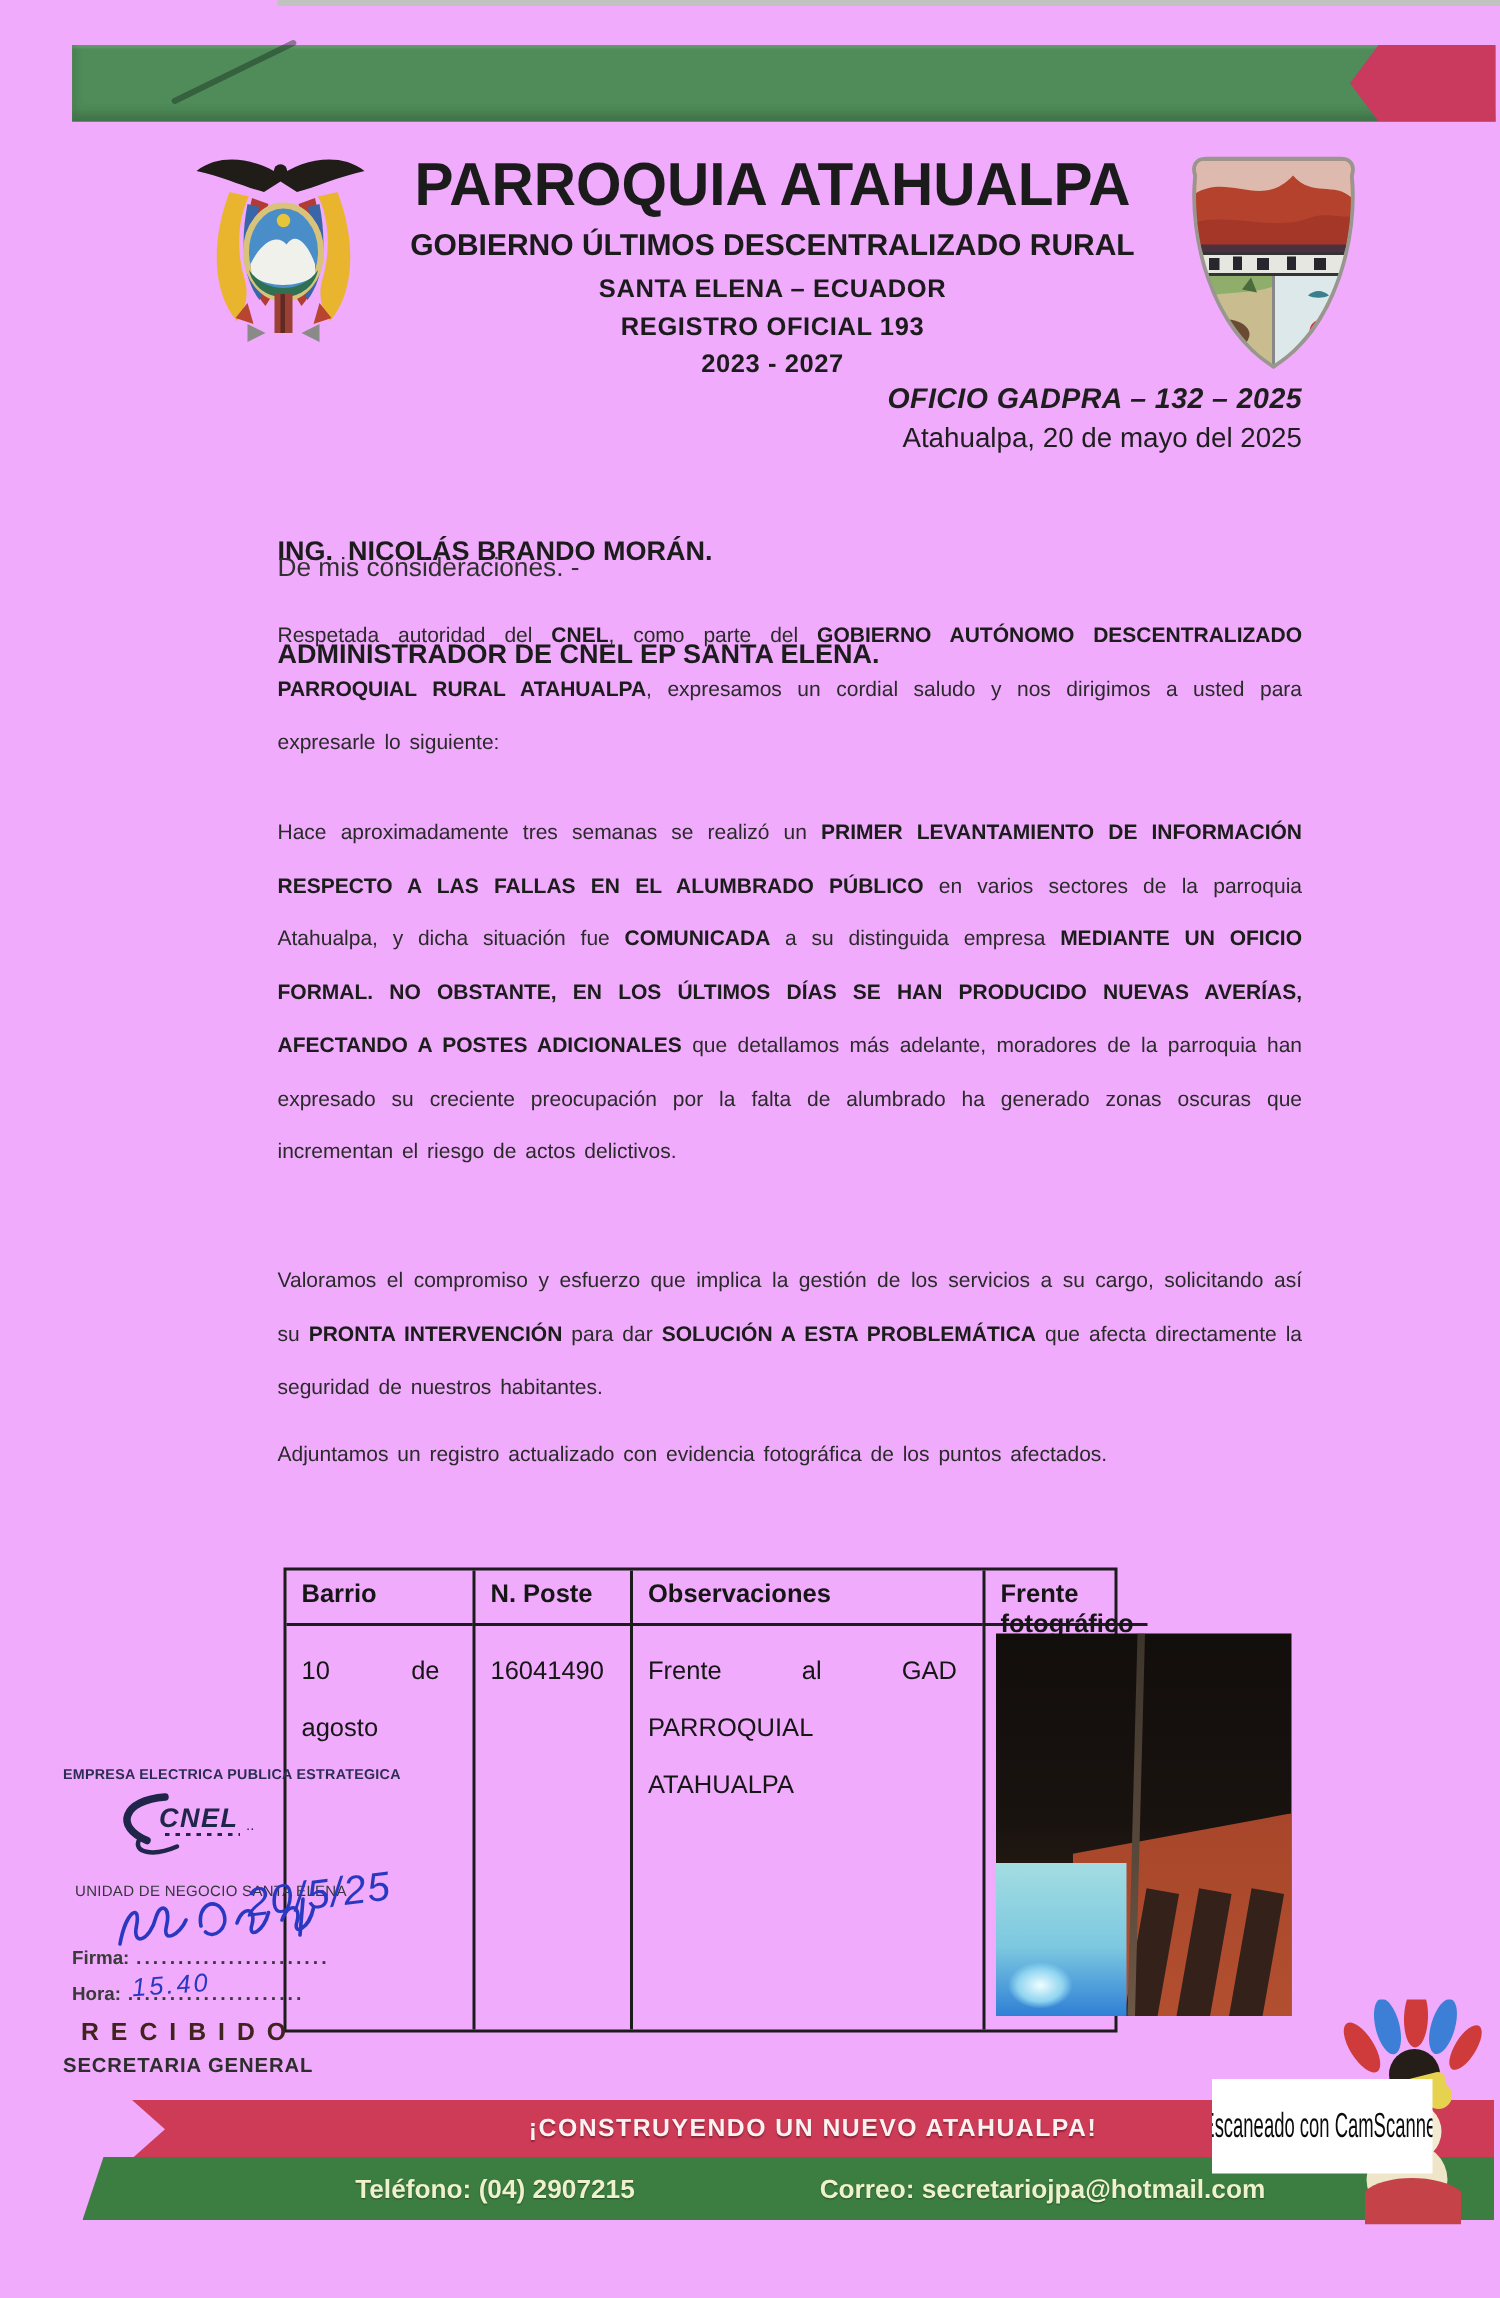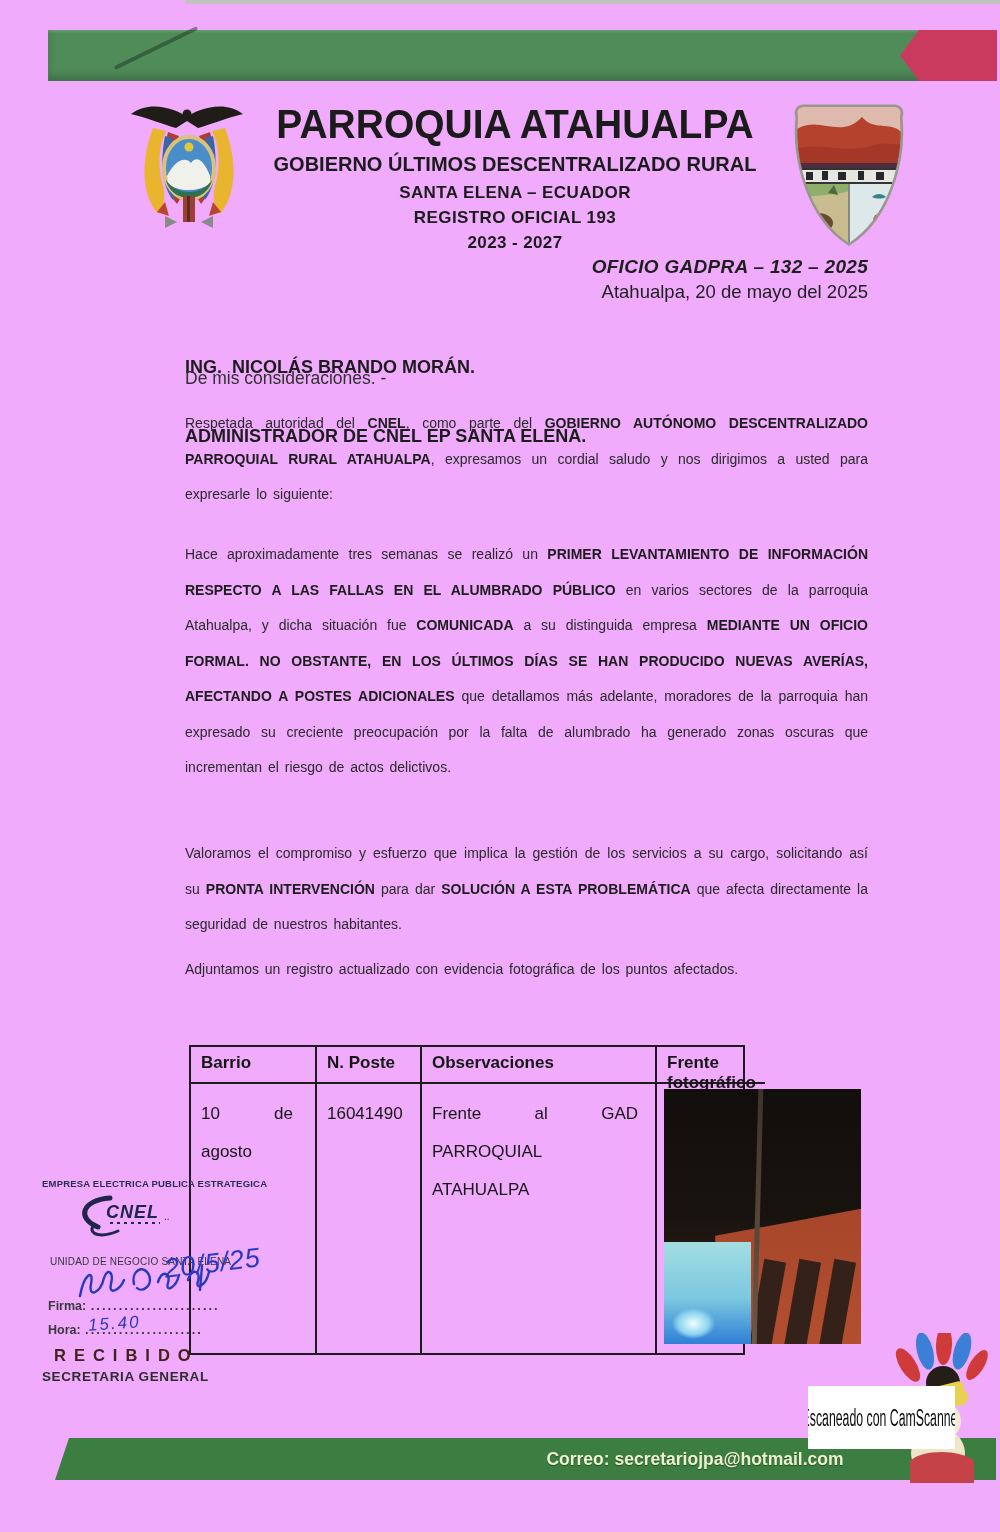--- a/index.html
+++ b/index.html
@@ -245,21 +245,27 @@
     </div>
     <div class="hora-row">
       <span class="stamp-label">Hora:</span>
       <span class="stamp-dots">.....................</span>
     </div>
     <div class="hw hw-hora">15.40</div>
     <div class="recibido">RECIBIDO</div>
     <div class="secretaria">SECRETARIA GENERAL</div>
   </div>
 
+  <div class="ribbon-red">
+    <span>¡CONSTRUYENDO UN NUEVO ATAHUALPA!</span>
+  </div>
   <div class="ribbon-green">
+    <div class="phone">
+        <span>Teléfono: (04) 2907215</span>
+      </div>
     <div class="email">
         <span>Correo: secretariojpa@hotmail.com</span>
       </div>
   </div>
 
   <svg class="mascot" width="108" height="150" viewBox="0 0 108 150">
     <ellipse cx="20" cy="32" rx="8" ry="19" fill="#cf3a3a" transform="rotate(-32 20 32)"></ellipse>
     <ellipse cx="37" cy="18" rx="8" ry="19" fill="#3d7fd6" transform="rotate(-14 37 18)"></ellipse>
     <ellipse cx="56" cy="12" rx="8" ry="20" fill="#cf3a3a" transform="rotate(2 56 12)"></ellipse>
     <ellipse cx="74" cy="18" rx="8" ry="19" fill="#3d7fd6" transform="rotate(16 74 18)"></ellipse>

